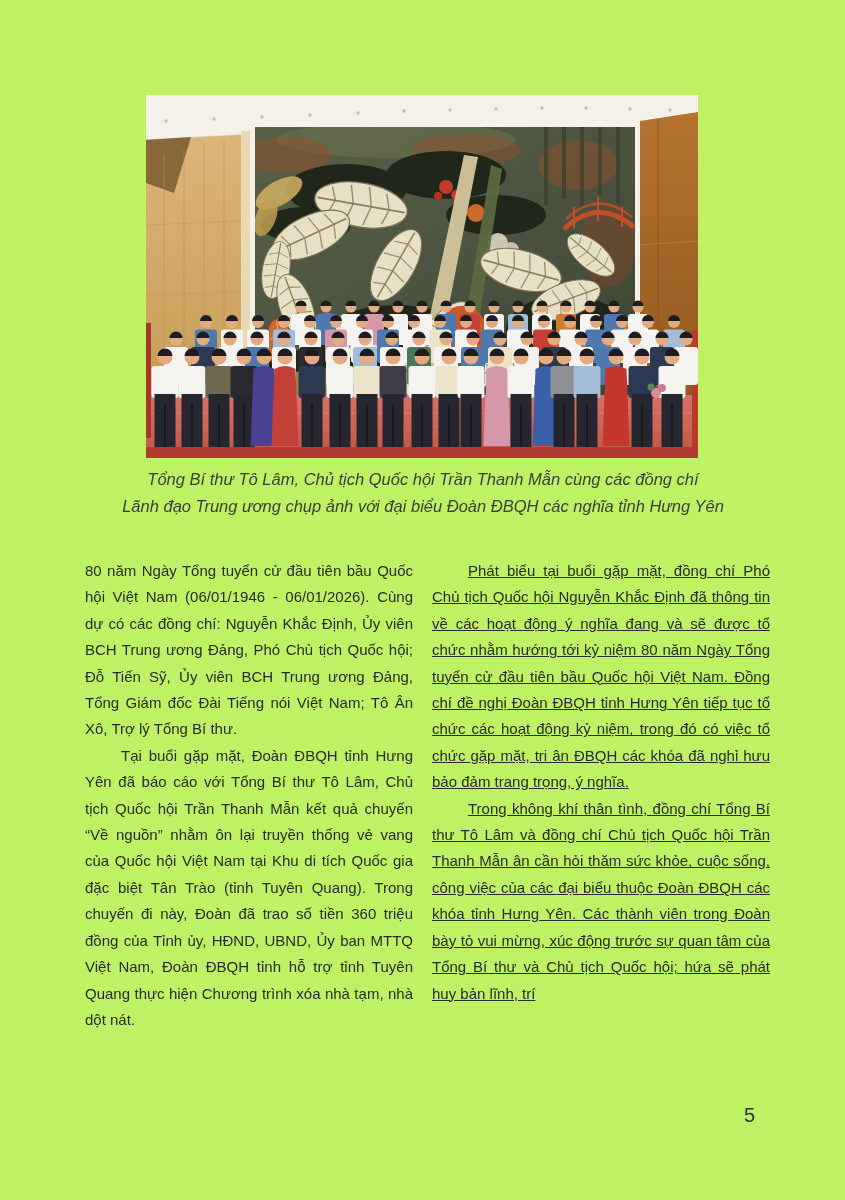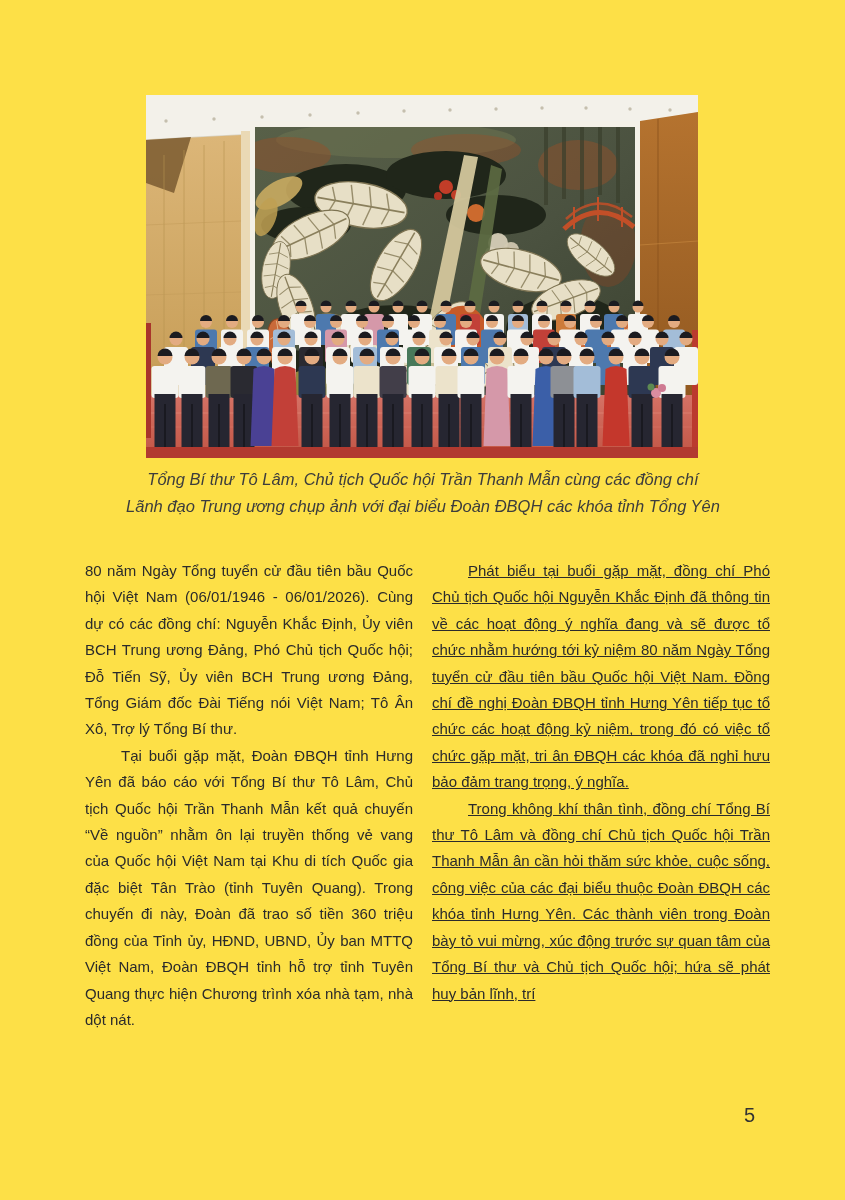--- a/index.html
+++ b/index.html
@@ -1,19 +1,19 @@
 <!DOCTYPE html>
 <html><head>
 <meta charset="utf-8">
 <style>
   html,body{margin:0;padding:0;background:#ffffff;}
   .page{
     position:relative;
     width:845px;height:1200px;
-    background:#fde047;
+    background:#bef264;
     font-family:"Liberation Sans", sans-serif;
     color:#2e2e2e;
     overflow:hidden;
   }
   .photo-wrap{
     position:absolute;left:146px;top:95px;width:552px;height:363px;
     overflow:hidden;
   }
   .photo-wrap svg{display:block;}
   .caption{
@@ -470,21 +470,21 @@
           <circle cx="516" cy="293" r="4" fill="#cf7a92"></circle>
         <circle cx="505" cy="292" r="3.5" fill="#5d8a52"></circle>
       </g>
 
       <rect x="0" y="352" width="552" height="11" fill="#b23a30"></rect>
     </svg>
   </div>
 
   <div class="caption">
     <div>Tổng Bí thư Tô Lâm, Chủ tịch Quốc hội Trần Thanh Mẫn cùng các đồng chí</div>
-    <div>Lãnh đạo Trung ương chụp ảnh với đại biểu Đoàn ĐBQH các khóa tỉnh Tổng Yên</div>
+    <div>Lãnh đạo Trung ương chụp ảnh với đại biểu Đoàn ĐBQH các nghĩa tỉnh Hưng Yên</div>
   </div>
 
   <div class="columns">
     <div class="col col-left">
       <p class="noindent">80 năm Ngày Tổng tuyển cử đầu tiên bầu Quốc hội Việt Nam (06/01/1946 - 06/01/2026). Cùng dự có các đồng chí: Nguyễn Khắc Định, Ủy viên BCH Trung ương Đảng, Phó Chủ tịch Quốc hội; Đỗ Tiến Sỹ, Ủy viên BCH Trung ương Đảng, Tổng Giám đốc Đài Tiếng nói Việt Nam; Tô Ân Xô, Trợ lý Tổng Bí thư.</p>
       <p>Tại buổi gặp mặt, Đoàn ĐBQH tỉnh Hưng Yên đã báo cáo với Tổng Bí thư Tô Lâm, Chủ tịch Quốc hội Trần Thanh Mẫn kết quả chuyến “Về nguồn” nhằm ôn lại truyền thống vẻ vang của Quốc hội Việt Nam tại Khu di tích Quốc gia đặc biệt Tân Trào (tỉnh Tuyên Quang). Trong chuyến đi này, Đoàn đã trao số tiền 360 triệu đồng của Tỉnh ủy, HĐND, UBND, Ủy ban MTTQ Việt Nam, Đoàn ĐBQH tỉnh hỗ trợ tỉnh Tuyên Quang thực hiện Chương trình xóa nhà tạm, nhà dột nát.</p>
     </div>
     <div class="col col-right">
       <p>Phát biểu tại buổi gặp mặt, đồng chí Phó Chủ tịch Quốc hội Nguyễn Khắc Định đã thông tin về các hoạt động ý nghĩa đang và sẽ được tổ chức nhằm hướng tới kỷ niệm 80 năm Ngày Tổng tuyển cử đầu tiên bầu Quốc hội Việt Nam. Đồng chí đề nghị Đoàn ĐBQH tỉnh Hưng Yên tiếp tục tổ chức các hoạt động kỷ niệm, trong đó có việc tổ chức gặp mặt, tri ân ĐBQH các khóa đã nghỉ hưu bảo đảm trang trọng, ý nghĩa.</p>
       <p>Trong không khí thân tình, đồng chí Tổng Bí thư Tô Lâm và đồng chí Chủ tịch Quốc hội Trần Thanh Mẫn ân cần hỏi thăm sức khỏe, cuộc sống, công việc của các đại biểu thuộc Đoàn ĐBQH các khóa tỉnh Hưng Yên. Các thành viên trong Đoàn bày tỏ vui mừng, xúc động trước sự quan tâm của Tổng Bí thư và Chủ tịch Quốc hội; hứa sẽ phát huy bản lĩnh, trí</p>

